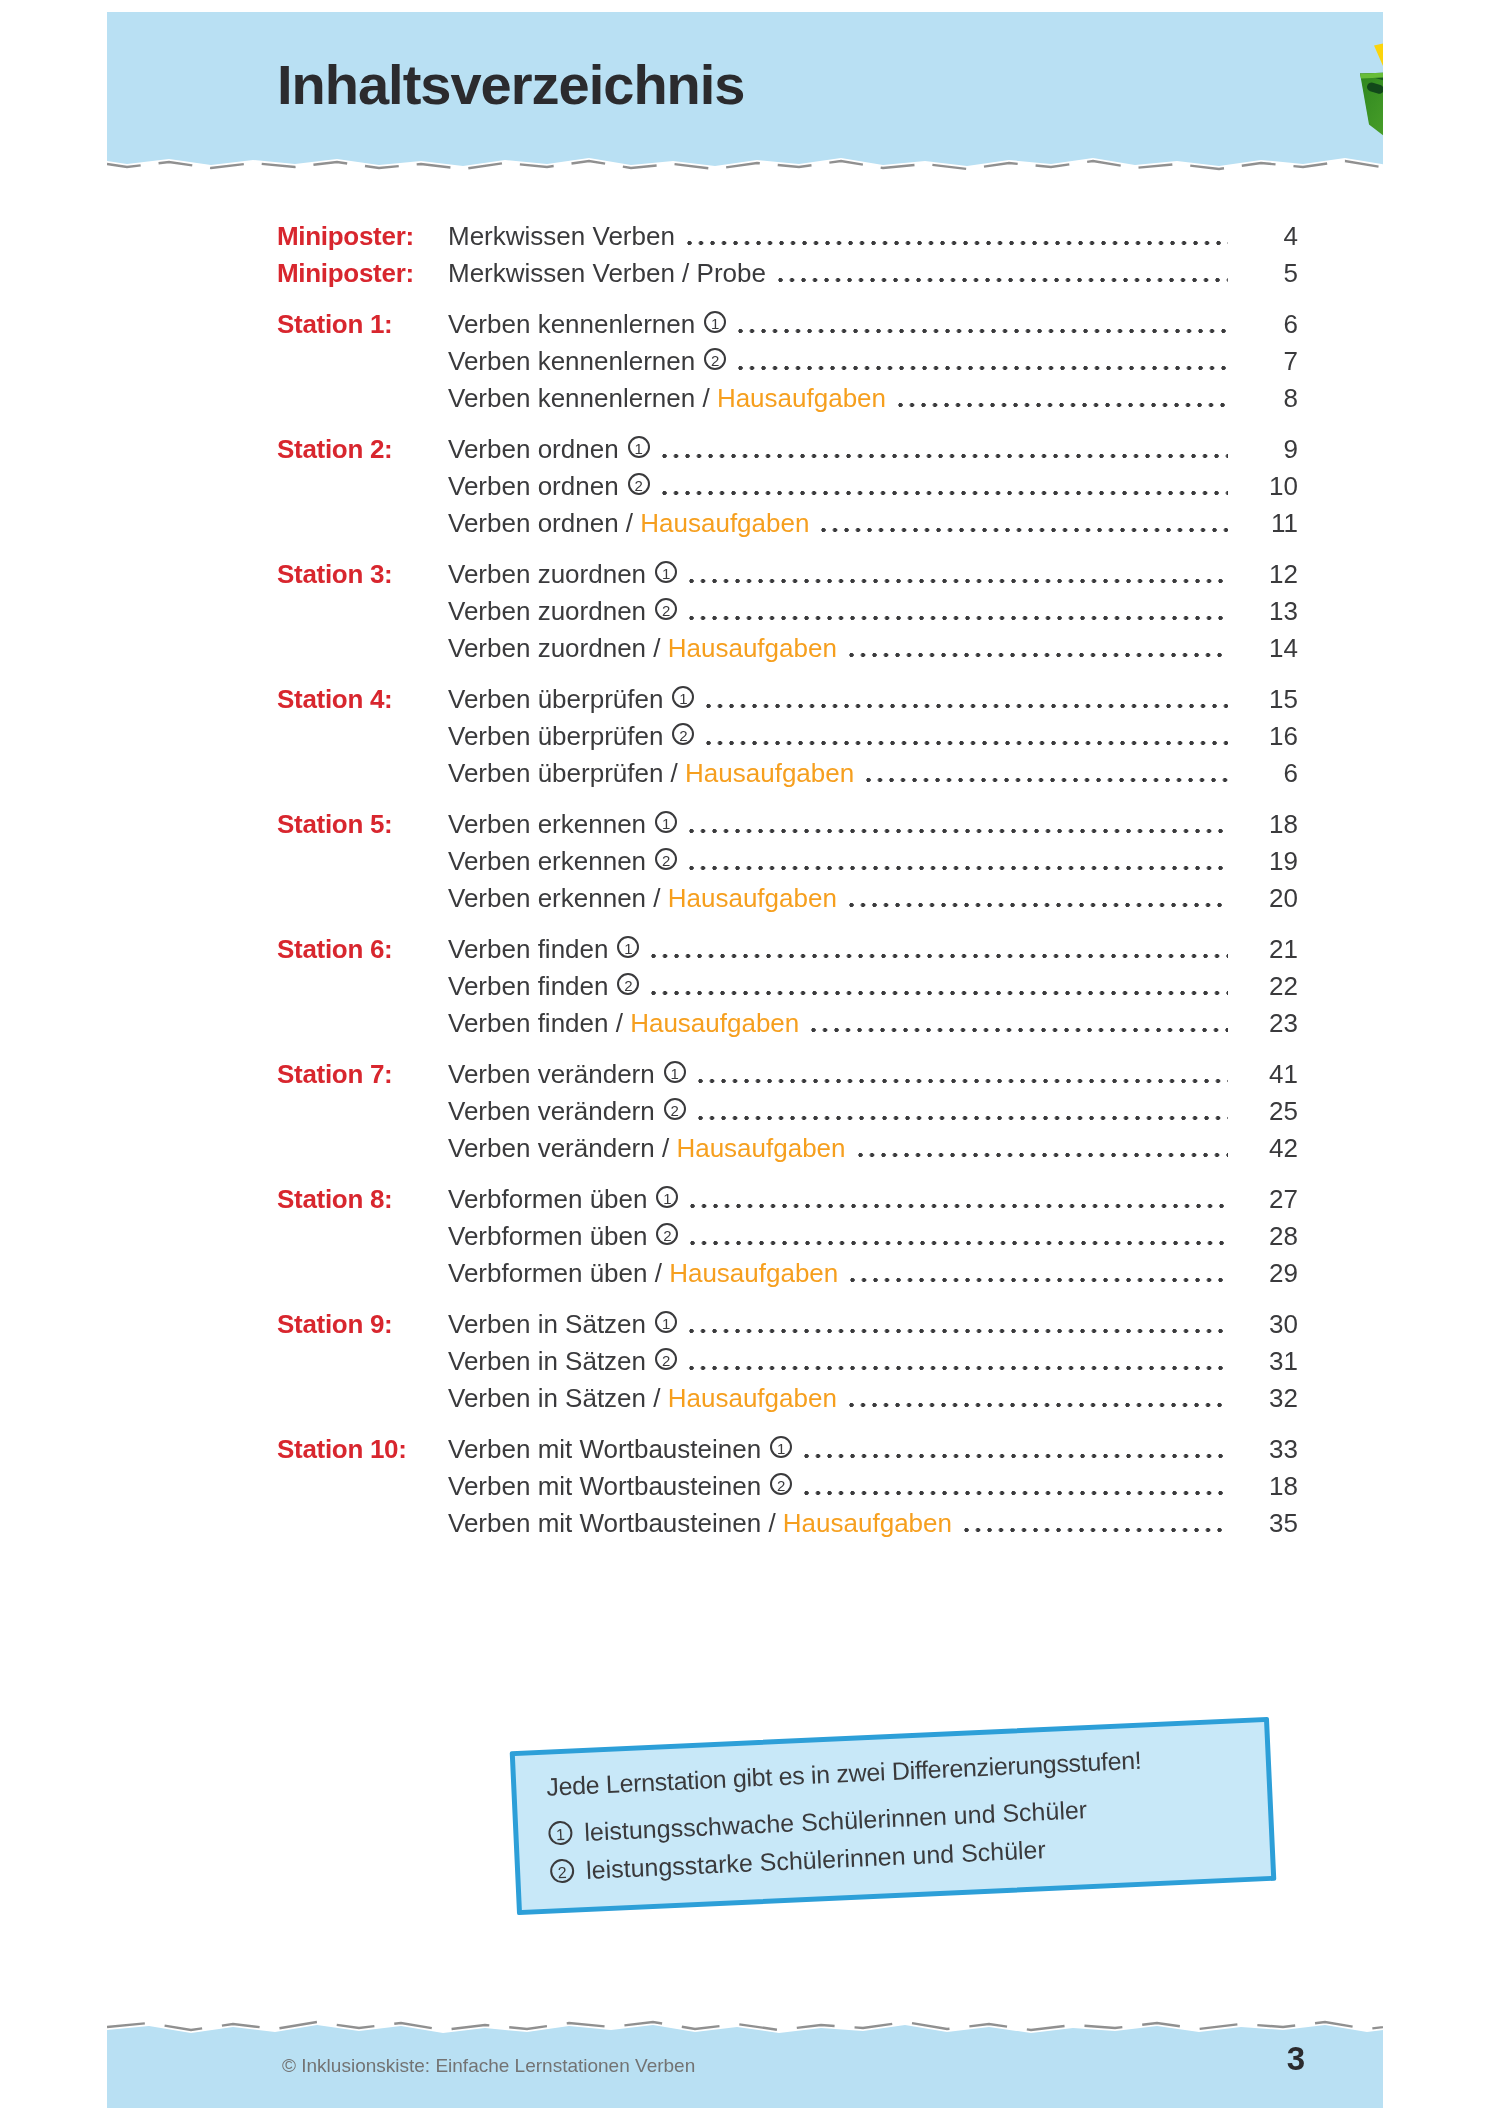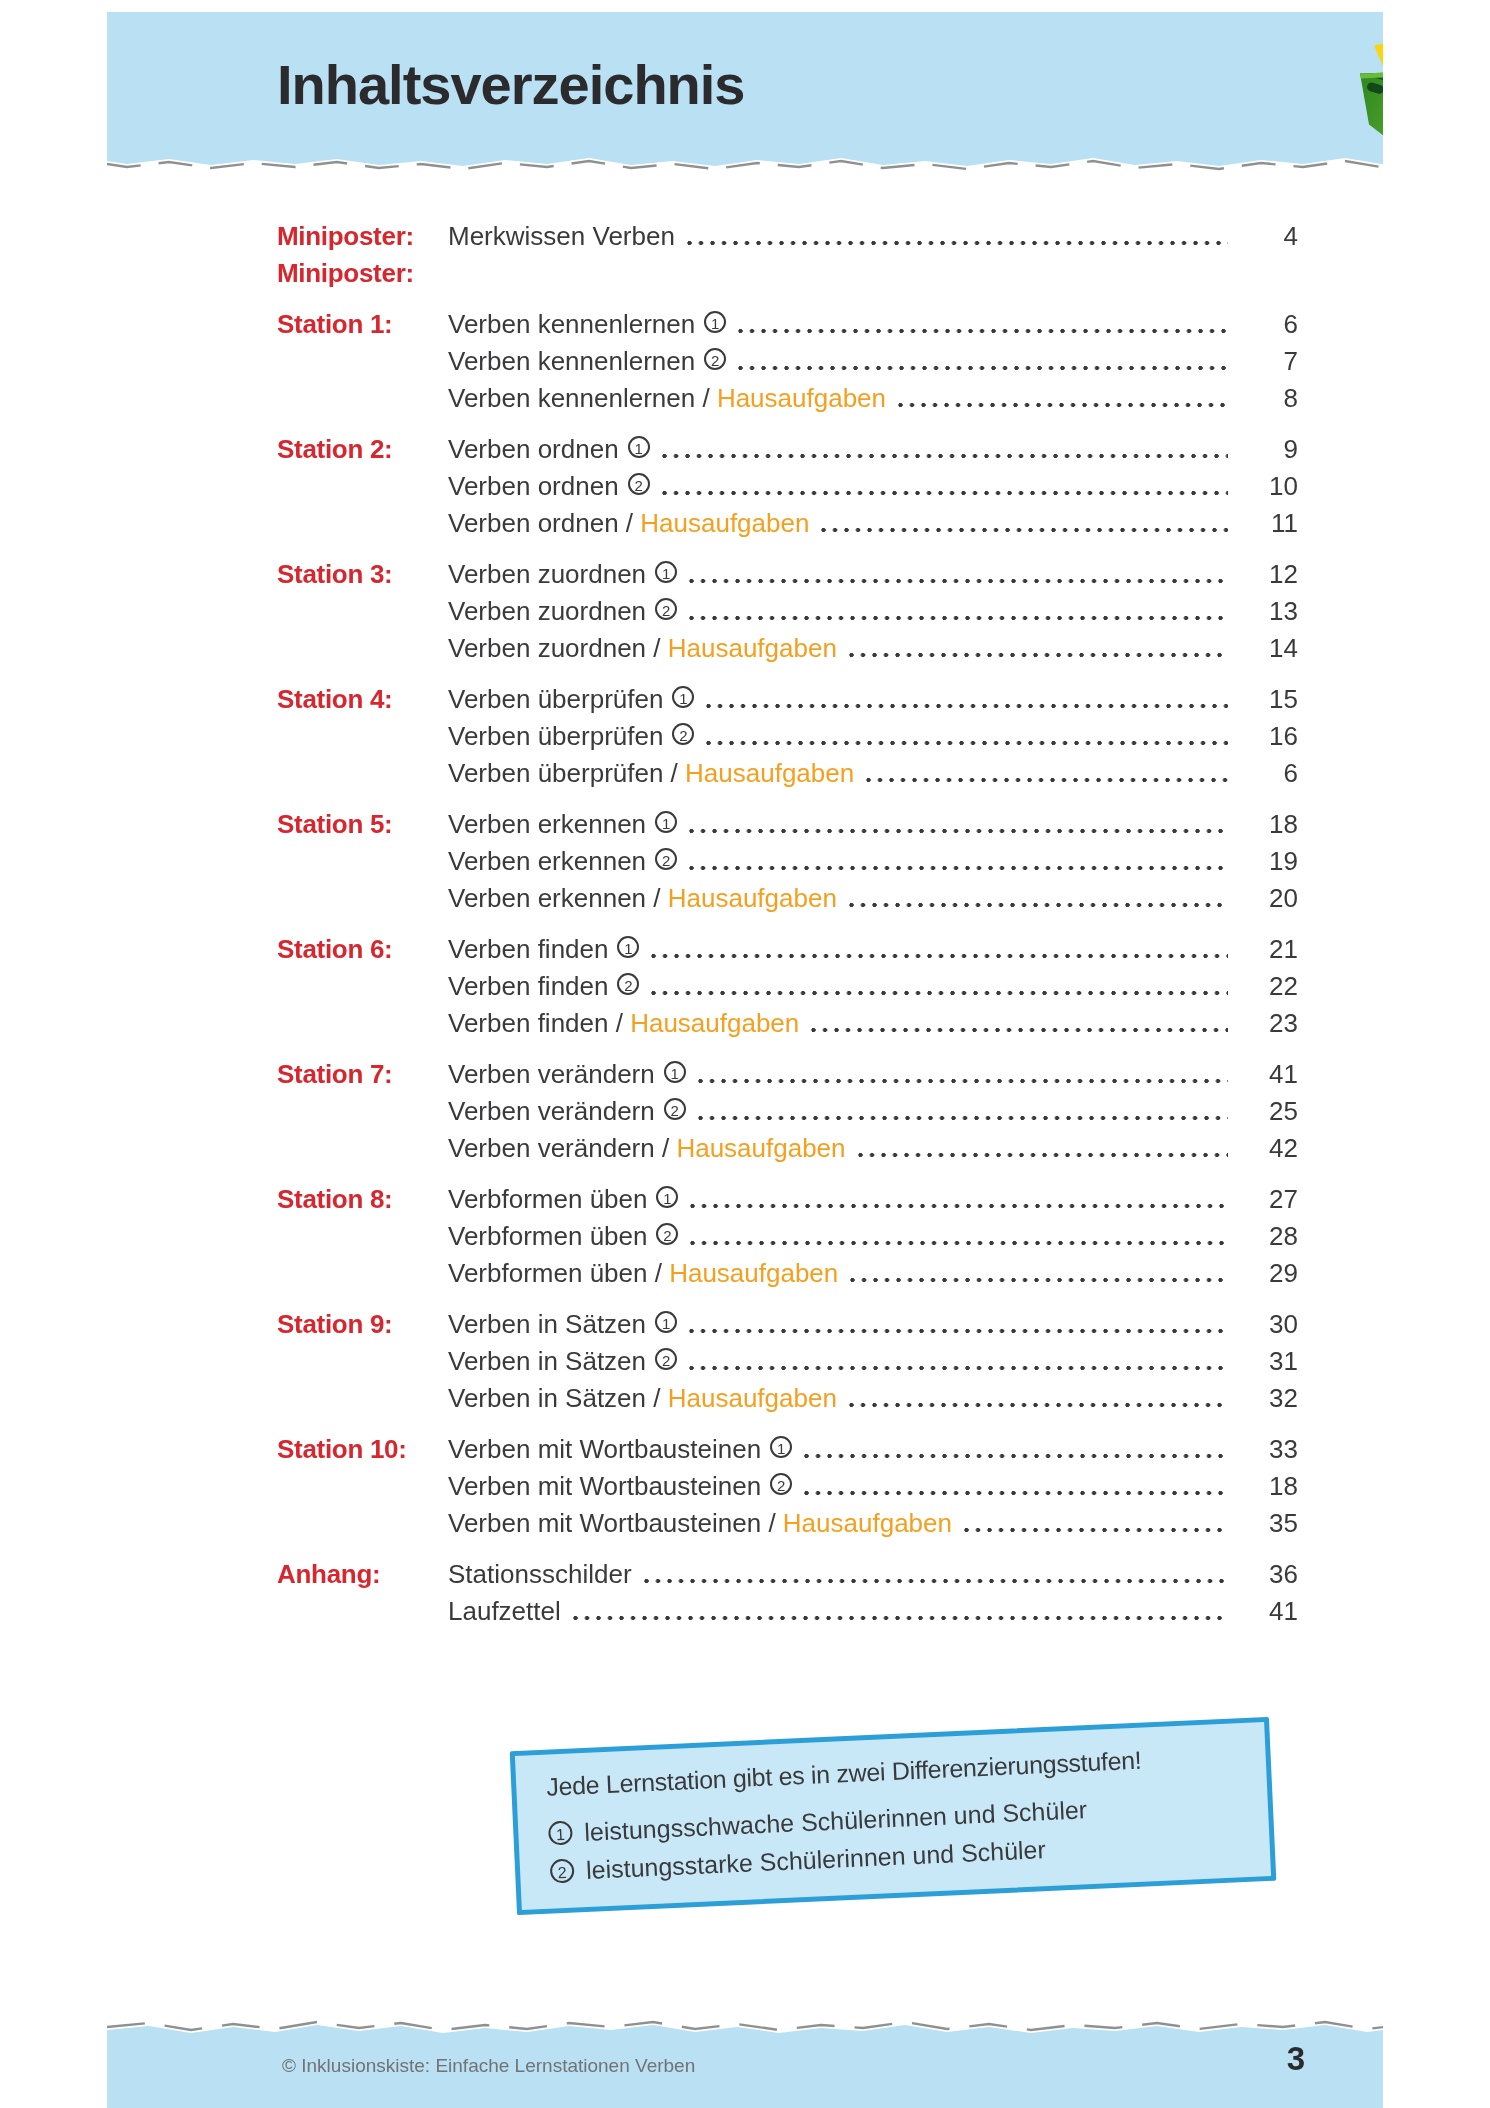--- a/index.html
+++ b/index.html
@@ -105,20 +105,25 @@
         <div class="row">
           <div class="label">Miniposter:</div>
           <div class="entry">
             <span class="t">Merkwissen Verben</span>
             <span class="leader"></span>
             <span class="pg">4</span>
           </div>
         </div>
         <div class="row">
           <div class="label">Miniposter:</div>
+          <div class="entry">
+            <span class="t">Merkwissen Verben / Probe</span>
+            <span class="leader"></span>
+            <span class="pg">5</span>
+          </div>
         </div>
       </div>
       <div class="group">
         <div class="row">
           <div class="label">Station 1:</div>
           <div class="entry">
             <span class="t">Verben kennenlernen</span>
             <span class="circ">1</span>
             <span class="leader"></span>
             <span class="pg">6</span>
@@ -404,38 +409,20 @@
           </div>
         </div>
         <div class="row">
           <div class="label"></div>
           <div class="entry">
             <span class="t">Verben mit Wortbausteinen</span>
             <span class="sep"> / </span>
             <span class="hw">Hausaufgaben</span>
             <span class="leader"></span>
             <span class="pg">35</span>
-          </div>
-        </div>
-      </div>
-      <div class="group">
-        <div class="row">
-          <div class="label">Anhang:</div>
-          <div class="entry">
-            <span class="t">Stationsschilder</span>
-            <span class="leader"></span>
-            <span class="pg">36</span>
-          </div>
-        </div>
-        <div class="row">
-          <div class="label"></div>
-          <div class="entry">
-            <span class="t">Laufzettel</span>
-            <span class="leader"></span>
-            <span class="pg">41</span>
           </div>
         </div>
       </div>
     </div>
 
   <div class="note">
     <div class="note-line1">Jede Lernstation gibt es in zwei Differenzierungsstufen!</div>
     <div>
         <div class="note-item">
           <span class="circ big">1</span>

